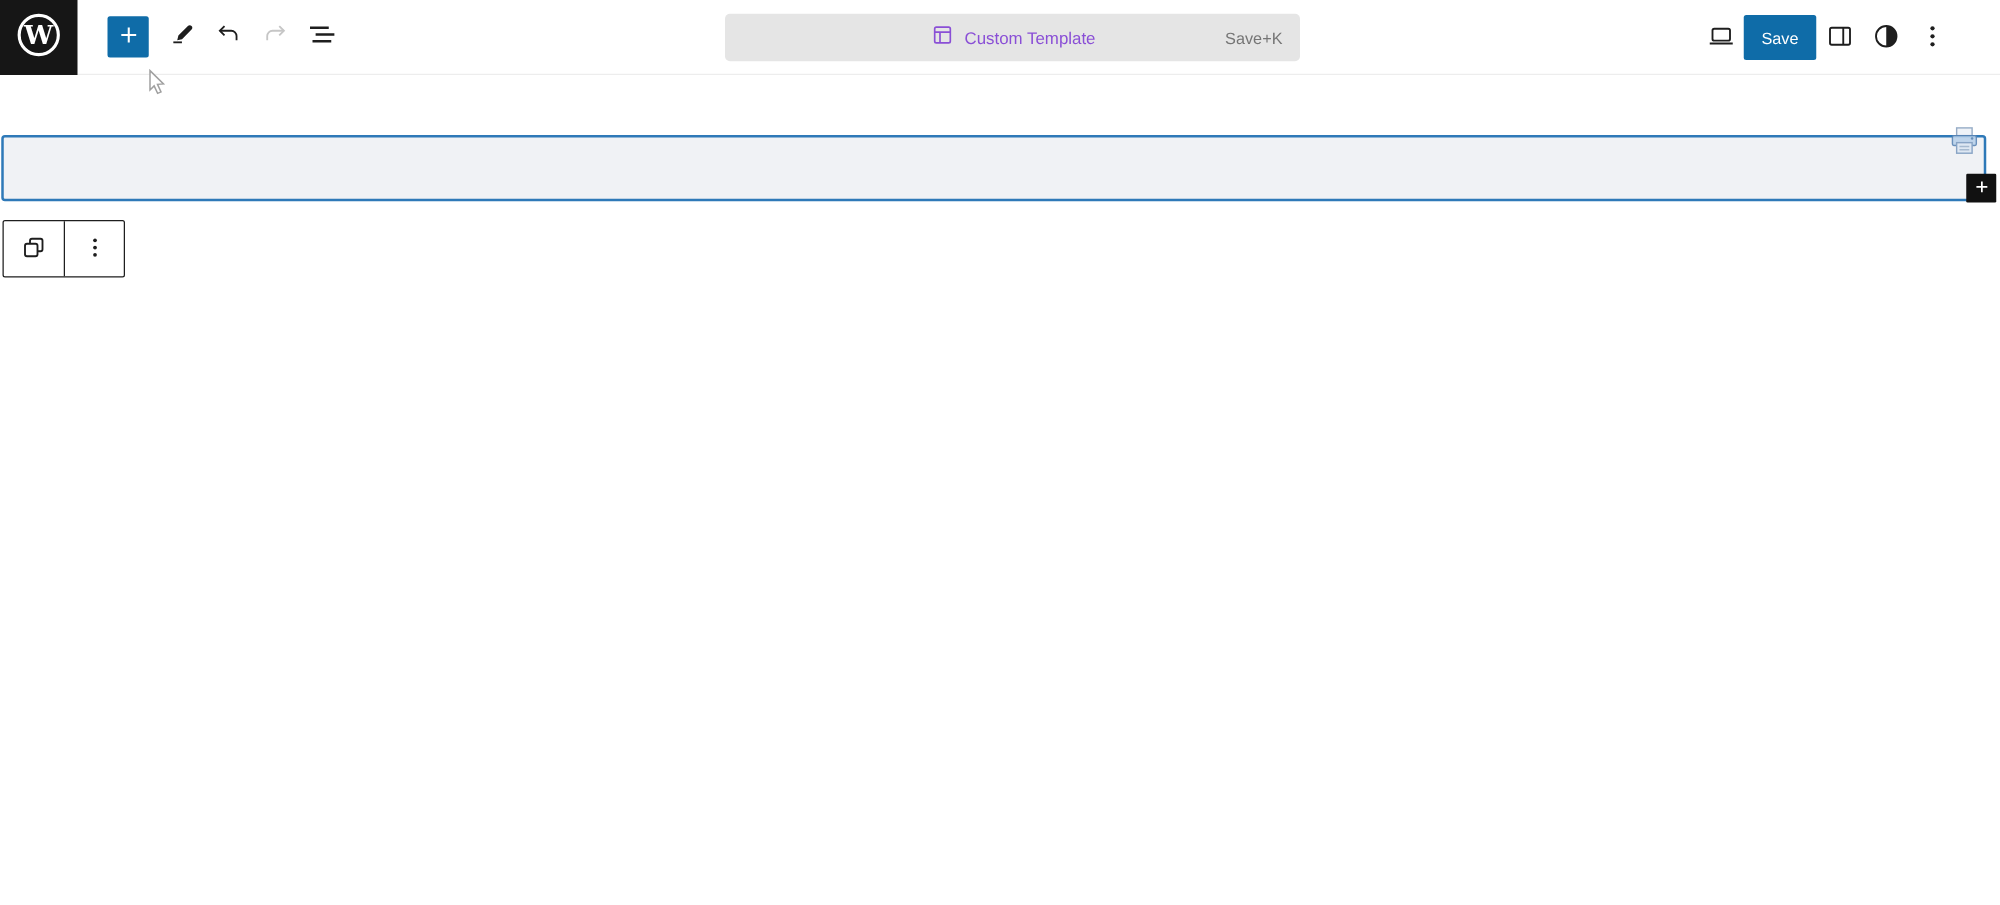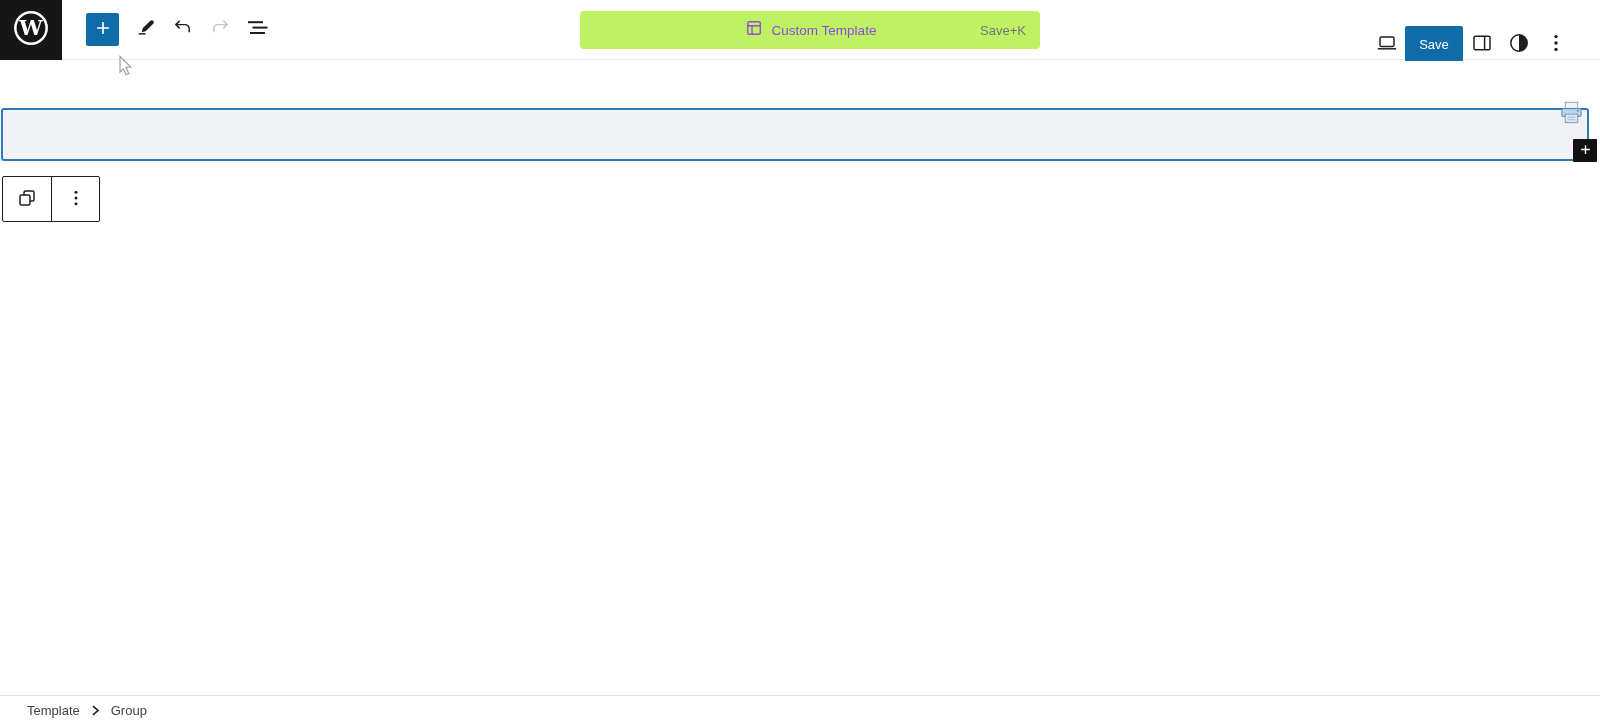--- a/index.html
+++ b/index.html
@@ -10,26 +10,26 @@
   
   .topbar { position:absolute; top:0; left:0; width:1600px; height:60px; background:#fff;
             border-bottom:1px solid #ededed; display:flex; align-items:center; }
   button { background:none; border:none; cursor:pointer; font-family:inherit; }
   .wp-logo { width:62px; height:60px; background:#161616; display:flex; align-items:center; justify-content:center; flex:0 0 auto; }
   .inserter-btn { margin-left:24px; width:33px; height:33px; border-radius:2px; background:#0f6ca8;
                   display:flex; align-items:center; justify-content:center; flex:0 0 auto; }
   .icon-btn { width:37px; height:36px; display:flex; align-items:center; justify-content:center; flex:0 0 auto; }
   .icon-btn.first { margin-left:8px; }
 
-  .cmdbar { position:absolute; left:580px; top:11px; width:460px; height:38px; background:#bef264;
+  .cmdbar { position:absolute; left:580px; top:11px; width:460px; height:38px; background:#e5e5e5;
             border-radius:4px; display:flex; align-items:center; justify-content:center; }
   .cmdbar .cmd-label { color:#8a4fd6; font-size:13.5px; margin-left:8px; }
   .cmdbar .shortcut { position:absolute; right:14px; color:#757575; font-size:13px; }
 
-  .topbar-right { position:absolute; right:0; top:0; height:60px; display:flex; align-items:center; padding-right:26px;margin-top:14px; }
+  .topbar-right { position:absolute; right:0; top:0; height:60px; display:flex; align-items:center; padding-right:36px; }
   .save-btn { width:58px; height:36px; background:#0f6ca8; border-radius:2px; color:#fff; font-size:13px;
               display:flex; align-items:center; justify-content:center; }
 
   
   .canvas { position:absolute; top:61px; left:0; width:1600px; height:633px; background:#fff; }
   .selected-block { position:absolute; left:1px; top:47px; width:1588px; height:53px;
                     background:#f0f2f5; border:2px solid #2e79b8; border-radius:3px; }
   .printer-ghost { position:absolute; left:1558px; top:38px; opacity:.9; }
   .edge-inserter { position:absolute; left:1573px; top:78px; width:24px; height:23px; background:#111;
                    border-radius:1px; display:flex; align-items:center; justify-content:center; }
@@ -205,23 +205,14 @@
       </button>
     </div>
   </main>
 
   <span class="mouse-cursor">
     <svg width="17" height="23" viewBox="0 0 17 23">
       <path d="M2 1.5l10.8 10.6-4.8.4 2.8 6-2.7 1.2-2.8-6L2 17z" fill="#fff" stroke="#a0a0a0" stroke-width="1.2"></path>
     </svg>
   </span>
 
-  <footer class="crumb-bar">
-    <button class="crumb">Template</button>
-    <span class="crumb-sep">
-      <svg width="9" height="11" viewBox="0 0 9 11" fill="none">
-        <path d="M2 1.2 7 5.5 2 9.8" stroke="#1e1e1e" stroke-width="1.6"></path>
-      </svg>
-    </span>
-    <button class="crumb">Group</button>
-  </footer>
 
 </div>
 
 </body></html>

